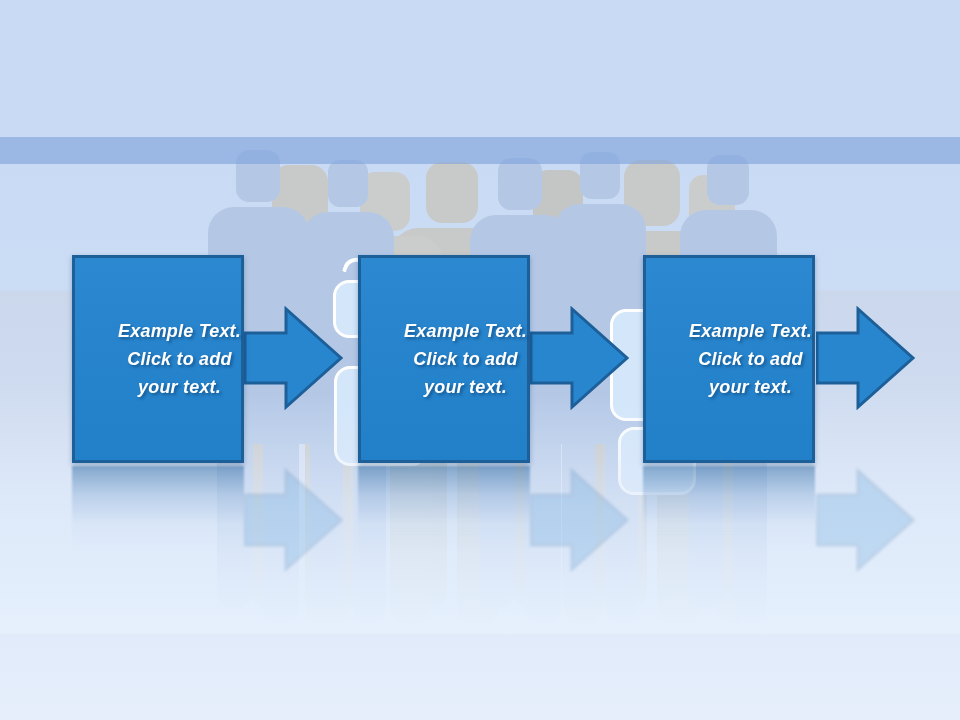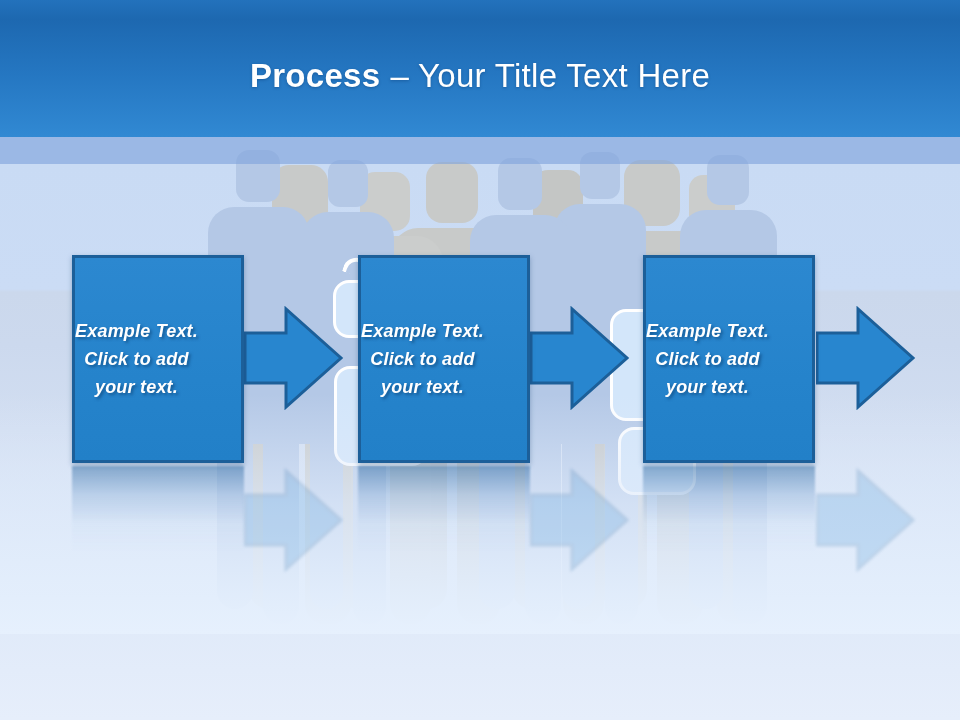--- a/index.html
+++ b/index.html
@@ -48,21 +48,21 @@
     text-shadow:0 1px 3px rgba(0,40,90,0.35);white-space:nowrap;
   }
   .title .bold{font-weight:700;}
   .title .rest{font-weight:400;margin-left:10px;}
 
   
   .step-box{
     position:absolute;top:255px;width:172px;height:208px;z-index:5;
     background:linear-gradient(180deg,#2c88d0 0%,#2583cb 60%,#2280c8 100%);
     border:3px solid #1c5f99;box-sizing:border-box;
-    display:flex;align-items:center;justify-content:flex-start;text-align:center;
+    display:flex;align-items:center;justify-content:flex-end;text-align:center;
     box-shadow:0 2px 5px rgba(25,70,115,0.35);
   }
   .step-text{
     color:#ffffff;font-style:italic;font-weight:600;font-size:18px;line-height:28px;
     text-shadow:2px 2px 3px rgba(10,60,110,0.6);letter-spacing:0.2px;
   }
   .step-text span{display:block;}
   .arrow{position:absolute;top:306px;width:100px;height:104px;z-index:4;}
   .arrow svg{display:block;}
 
@@ -134,25 +134,20 @@
 
     <div class="bubble" style="left:333px;top:146px;width:86px;height:52px;"></div>
     <div class="bubble-tail" style="left:344px;top:124px;"></div>
     <div class="bubble" style="left:334px;top:232px;width:88px;height:94px;"></div>
     <div class="bubble" style="left:610px;top:175px;width:86px;height:106px;"></div>
     <div class="bubble" style="left:618px;top:293px;width:72px;height:62px;"></div>
   </div>
   <div class="crowd-fade"></div>
   <div class="band"></div>
 
-  <div class="header">
-    <div class="title">
-      <span class="bold">Process</span><span class="rest">– Your Title Text Here</span>
-    </div>
-  </div>
 
   <div class="box-reflection" style="left:72px;"></div>
   <div class="box-reflection" style="left:358px;"></div>
   <div class="box-reflection" style="left:643px;"></div>
 
   <div class="arrow" style="left:244px;">
     <svg width="100" height="104" viewBox="0 0 100 104">
         <polygon points="1,27 42,27 42,3 97,52 42,101 42,77 1,77" fill="#2886cf" stroke="#1c5f99" stroke-width="3" stroke-linejoin="miter"></polygon>
       </svg>
   </div>

